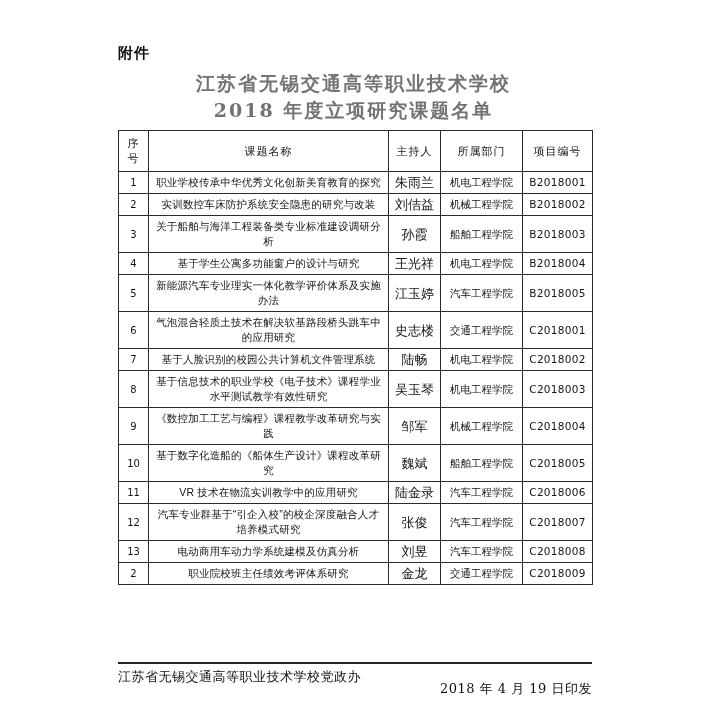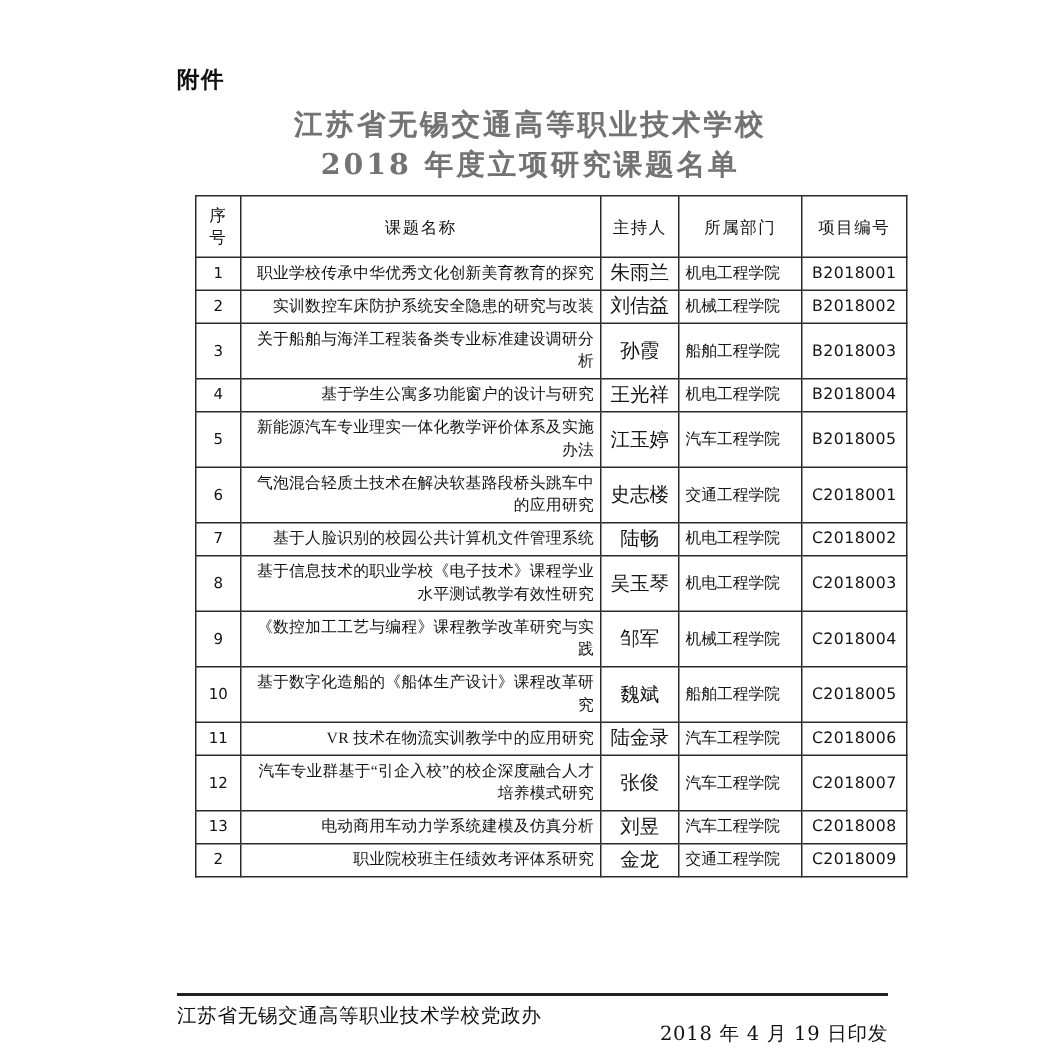--- a/index.html
+++ b/index.html
@@ -40,21 +40,21 @@
   .title-line {
     font-family: "DejaVu Serif", "Liberation Serif", serif;
     font-weight: bold;
     font-size: 19px;
     letter-spacing: 2px;
     color: #737373;
     line-height: 27px;
   }
   table.doc-table {
     position: absolute;
-    left: 130px;
+    left: 118px;
     top: 130px;
     width: 474px;
     border-collapse: collapse;
     table-layout: fixed;
     font-size: 10px;
   }
   table.doc-table td, table.doc-table th {
     border: 1px solid #2b2b2b;
     padding: 3px 4px;
     vertical-align: middle;
@@ -75,31 +75,31 @@
   .col-person { width: 52px; }
   .col-dept { width: 82px; }
   .col-code { width: 70px; }
 
   td.c-no {
     text-align: center;
     font-family: "DejaVu Sans", "Liberation Sans", sans-serif;
     font-size: 10px;
   }
   td.c-title {
-    text-align: right;
-    font-family: Liberation Serif, serif;
+    text-align: center;
+    font-family: Liberation Sans, sans-serif;
     font-size: 10.5px;
     letter-spacing: 0.2px;
   }
   td.c-person {
     text-align: center;
     font-size: 13px;
   }
   td.c-dept {
-    text-align: left;
+    text-align: center;
     font-size: 10.5px;
     margin-top: 13px;
   }
   td.c-code {
     text-align: center;
     font-family: "DejaVu Sans", "Liberation Sans", sans-serif;
     font-size: 10.5px;
     letter-spacing: 0.3px;
   }
   .footer-rule {

